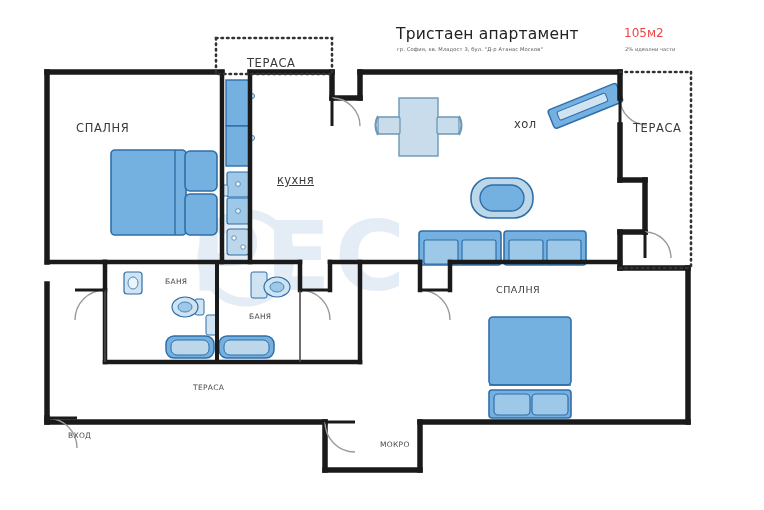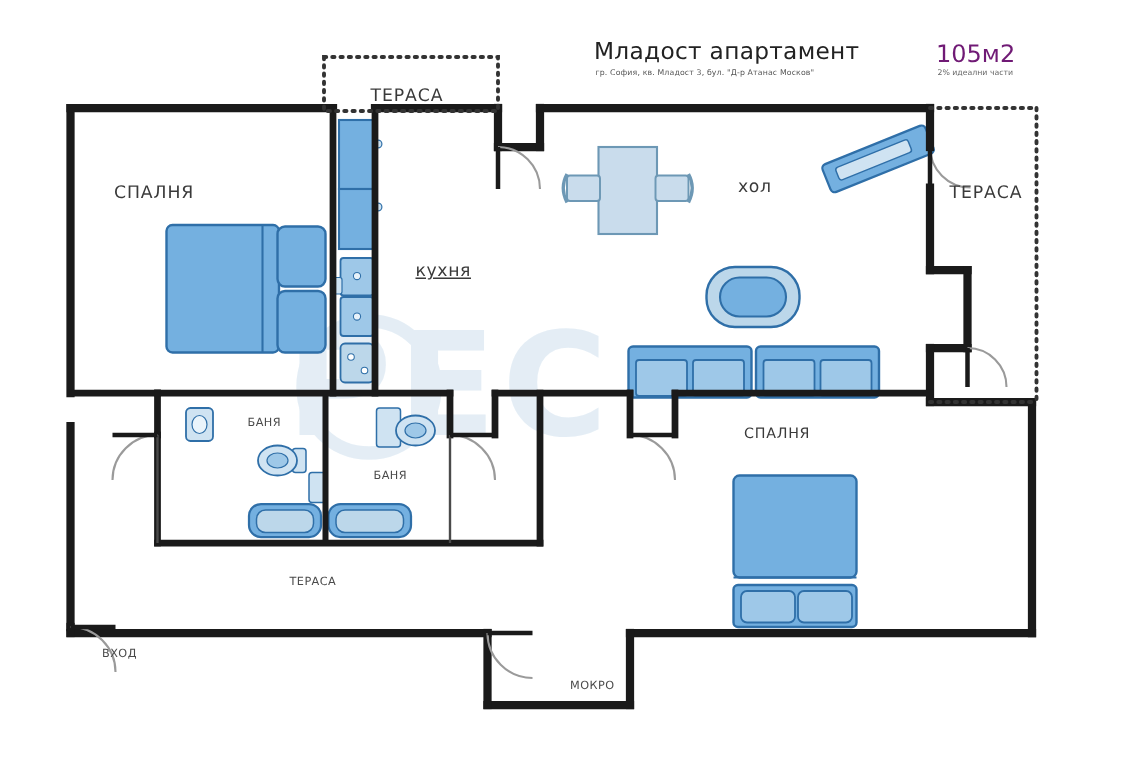--- a/index.html
+++ b/index.html
@@ -16,21 +16,21 @@
     left:396px;top:25px;
     font-size:15.5px;color:#222;font-weight:400;
     letter-spacing:.2px;white-space:nowrap;
   }
   #subtitle{
     left:397px;top:46px;
     font-size:5.2px;color:#555;white-space:nowrap;letter-spacing:.1px;
   }
   #area{
     left:624px;top:26px;
-    font-size:16px;color:#701a75;white-space:nowrap;
+    font-size:12px;color:#ef4444;white-space:nowrap;
   }
   #area-note{
     left:625px;top:46px;
     font-size:5.2px;color:#666;white-space:nowrap;
   }
   .rlabel{
     position:absolute;color:#3a3a3a;white-space:nowrap;
     font-family:"DejaVu Sans","Liberation Sans",sans-serif;
   }
 </style>
@@ -215,30 +215,30 @@
   </g>
   <g>
     <path d="M691 72 L691 268" fill="none" stroke="#333333" stroke-width="2.6" stroke-dasharray="1.5 4" stroke-linecap="round"></path>
     <path d="M620 72 L691 72" fill="none" stroke="#333333" stroke-width="2.6" stroke-dasharray="1.5 4" stroke-linecap="round"></path>
     <path d="M620 268 L691 268" fill="none" stroke="#333333" stroke-width="2.6" stroke-dasharray="1.5 4" stroke-linecap="round"></path>
   </g>
 
   <g></g>
 </svg>
 
-<div class="hdr" id="title">Младост апартамент</div>
+<div class="hdr" id="title">Тристаен апартамент</div>
 <div class="hdr" id="subtitle">гр. София, кв. Младост 3, бул. "Д-р Атанас Москов"</div>
 <div class="hdr" id="area">105м2</div>
 <div class="hdr" id="area-note">2% идеални части</div>
 
 <div id="room-labels">
     <div class="rlabel" style="left: 247px; top: 56px; font-size: 11.5px; font-weight: 400; color: rgb(58, 58, 58); letter-spacing: 0.6px;">ТЕРАСА</div>
     <div class="rlabel" style="left: 76px; top: 121px; font-size: 11.5px; font-weight: 400; color: rgb(58, 58, 58); letter-spacing: 0.6px;">СПАЛНЯ</div>
     <div class="rlabel" style="left: 277px; top: 173px; font-size: 11.5px; font-weight: 400; color: rgb(58, 58, 58); letter-spacing: 0.4px; text-decoration: underline;">кухня</div>
-    <div class="rlabel" style="left: 492px; top: 117px; font-size: 11.5px; font-weight: 400; color: rgb(58, 58, 58); letter-spacing: 0.4px;">хол</div>
+    <div class="rlabel" style="left: 514px; top: 117px; font-size: 11.5px; font-weight: 400; color: rgb(58, 58, 58); letter-spacing: 0.4px;">хол</div>
     <div class="rlabel" style="left: 633px; top: 121px; font-size: 11.5px; font-weight: 400; color: rgb(58, 58, 58); letter-spacing: 0.6px;">ТЕРАСА</div>
     <div class="rlabel" style="left: 165px; top: 277px; font-size: 7.5px; font-weight: 400; color: rgb(74, 74, 74); letter-spacing: 0.3px;">БАНЯ</div>
     <div class="rlabel" style="left: 249px; top: 312px; font-size: 7.5px; font-weight: 400; color: rgb(74, 74, 74); letter-spacing: 0.3px;">БАНЯ</div>
     <div class="rlabel" style="left: 496px; top: 284px; font-size: 9.5px; font-weight: 400; color: rgb(58, 58, 58); letter-spacing: 0.5px;">СПАЛНЯ</div>
     <div class="rlabel" style="left: 193px; top: 383px; font-size: 7.5px; font-weight: 400; color: rgb(74, 74, 74); letter-spacing: 0.3px;">ТЕРАСА</div>
     <div class="rlabel" style="left: 68px; top: 431px; font-size: 7.5px; font-weight: 400; color: rgb(74, 74, 74); letter-spacing: 0.3px;">ВХОД</div>
-    <div class="rlabel" style="left: 380px; top: 452px; font-size: 7.5px; font-weight: 400; color: rgb(74, 74, 74); letter-spacing: 0.3px;">МОКРО</div>
+    <div class="rlabel" style="left: 380px; top: 440px; font-size: 7.5px; font-weight: 400; color: rgb(74, 74, 74); letter-spacing: 0.3px;">МОКРО</div>
   </div>
 
 </body></html>

